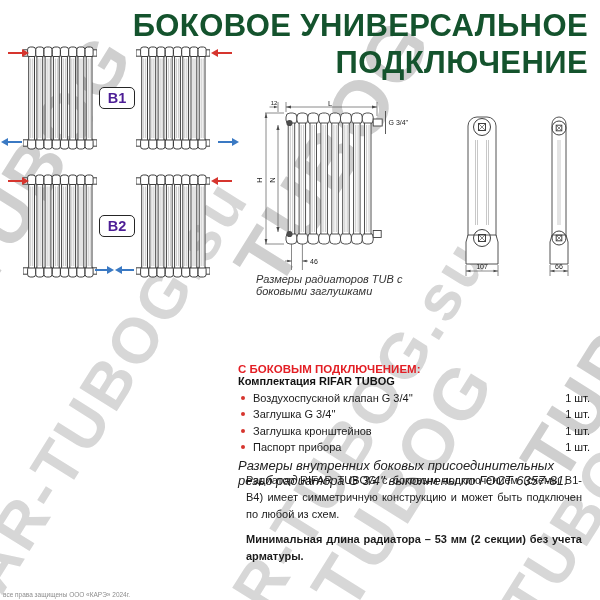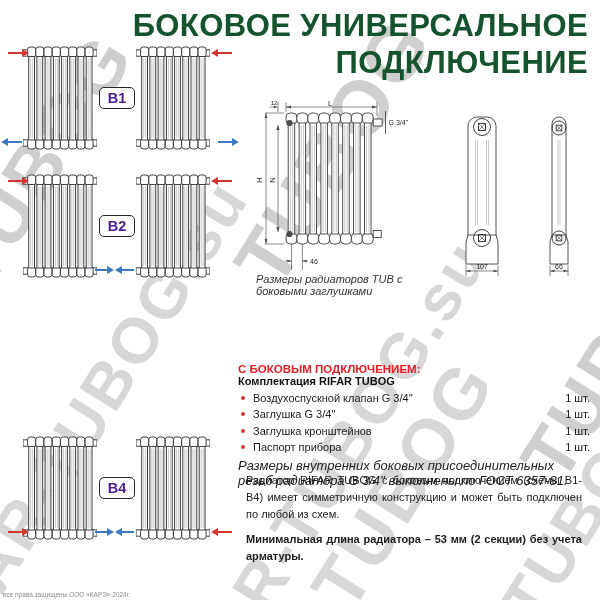--- a/index.html
+++ b/index.html
@@ -143,33 +143,20 @@
           <use href="#rad-front"></use>
         </svg>
       <div class="label-box">B2</div>
       <span class="arr red right" style="left:8px;width:14px;top:6px"></span>
       <span class="arr red left" style="left:218px;width:14px;top:6px"></span>
       <span class="arr blue right" style="left:95px;width:12px;top:95px"></span>
       <span class="arr blue left" style="left:122px;width:12px;top:95px"></span>
     </div>
 
 
-    <div class="scheme" style="top:436px">
-      <svg class="rad" style="left:23px" width="74" height="104">
-          <use href="#rad-front"></use>
-        </svg>
-      <svg class="rad" style="left:136px" width="74" height="104">
-          <use href="#rad-front"></use>
-        </svg>
-      <div class="label-box">B4</div>
-      <span class="arr red right" style="left:8px;width:14px;top:95px"></span>
-      <span class="arr red left" style="left:218px;width:14px;top:95px"></span>
-      <span class="arr blue right" style="left:95px;width:12px;top:95px"></span>
-      <span class="arr blue left" style="left:122px;width:12px;top:95px"></span>
-    </div>
 
     <svg style="position:absolute;left:256px;top:100px" width="160" height="178" viewBox="0 0 160 178">
       <use href="#dim-col" x="30"></use>
         <use href="#dim-col" x="40.9"></use>
         <use href="#dim-col" x="51.8"></use>
       <use href="#dim-col" x="62.7"></use>
         <use href="#dim-col" x="73.6"></use>
         <use href="#dim-col" x="84.5"></use>
       <use href="#dim-col" x="95.4"></use>
         <use href="#dim-col" x="106.3"></use>

